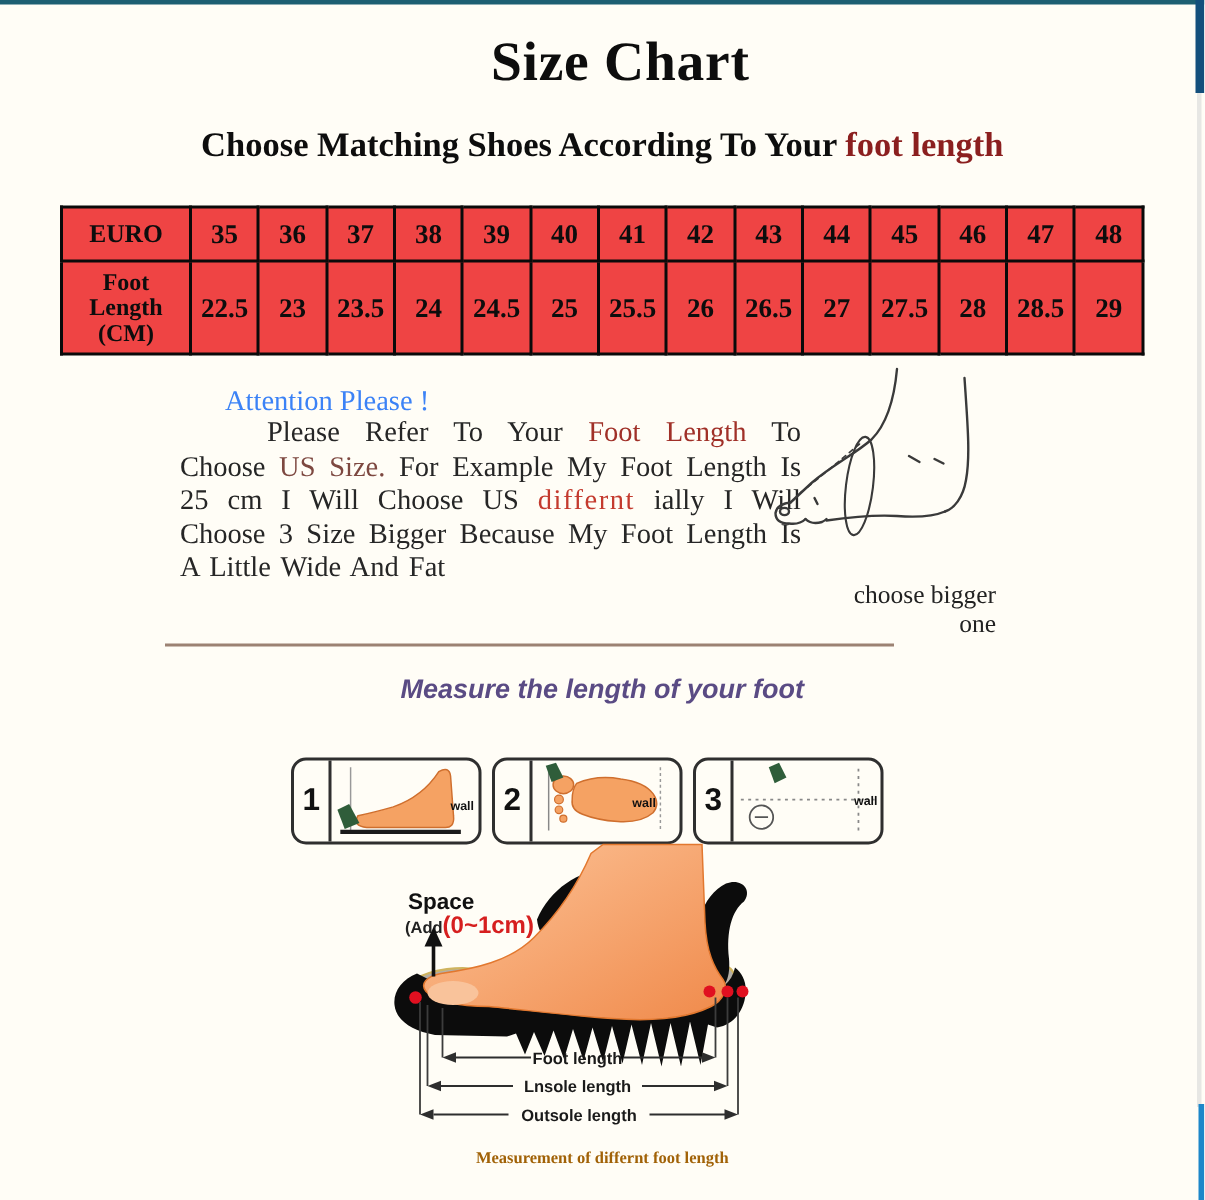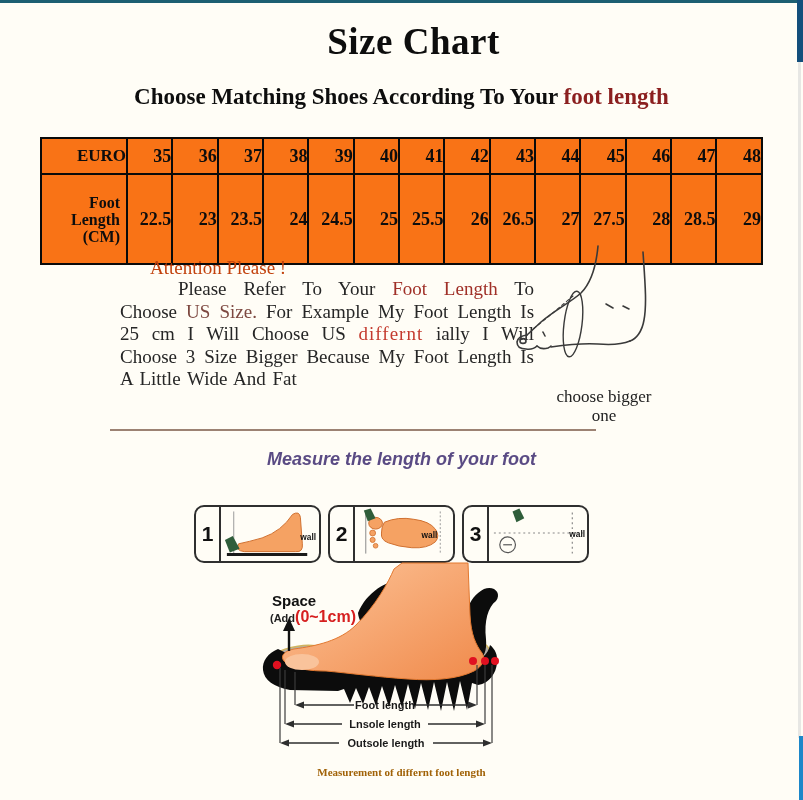--- a/index.html
+++ b/index.html
@@ -22,43 +22,43 @@
     position:absolute;left:0;top:84px;width:803px;text-align:center;
     font-size:23px;font-weight:bold;color:#0d0d0d;
   }
   .subtitle .hl{color:#8b1f1f;}
 
   table.size{
     position:absolute;left:40px;top:137px;width:723px;
     border-collapse:collapse;table-layout:fixed;
   }
   table.size td{
-    border:2px solid #0a0a0a;text-align:right;vertical-align:middle;
-    font-weight:bold;font-size:18px;padding:0;color:#0d0d0d;background:#f97316;
+    border:2px solid #0a0a0a;text-align:center;vertical-align:middle;
+    font-weight:bold;font-size:18px;padding:0;color:#0d0d0d;background:#ef4444;
   }
   table.size .rowhead{width:84px;font-size:17px;}
   table.size tr.r1 td{height:34px;}
   table.size tr.r2 td{height:56px;}
-  table.size tr.r2 .rowhead{font-size:16px;line-height:17px;padding:16px 6px;}
+  table.size tr.r2 .rowhead{font-size:16px;line-height:17px;padding:2px 6px;}
 
   .att-heading{
-    position:absolute;left:150px;top:257px;font-size:19px;color:#c2410c;
+    position:absolute;left:150px;top:257px;font-size:19px;color:#3b82f6;
   }
   .att-par{
     position:absolute;left:120px;top:278px;width:414px;margin:0;
     font-size:19px;line-height:22.5px;text-align:justify;text-indent:58px;
     color:#262626;word-spacing:2px;
   }
   .att-par .red{color:#a03028;}
   .att-par .maroon{color:#7d4840;}
   .att-par .xred{color:#c43a2e;letter-spacing:1px;}
 
   .foot-sketch{position:absolute;left:503px;top:242px;}
   .choose-note{
-    position:absolute;left:544px;top:387px;width:120px;text-align:center;
+    position:absolute;left:544px;top:387px;width:120px;text-align:right;
     font-size:17px;line-height:19px;color:#222;
   }
   .divider{position:absolute;left:110px;top:429px;width:486px;height:2px;background:#9c8273;}
 
   .measure-heading{
     position:absolute;left:0;top:449px;width:803px;text-align:center;
     font-family:"Liberation Sans","DejaVu Sans",sans-serif;
     font-size:18px;font-weight:bold;font-style:italic;color:#5a4b84;
   }
 

